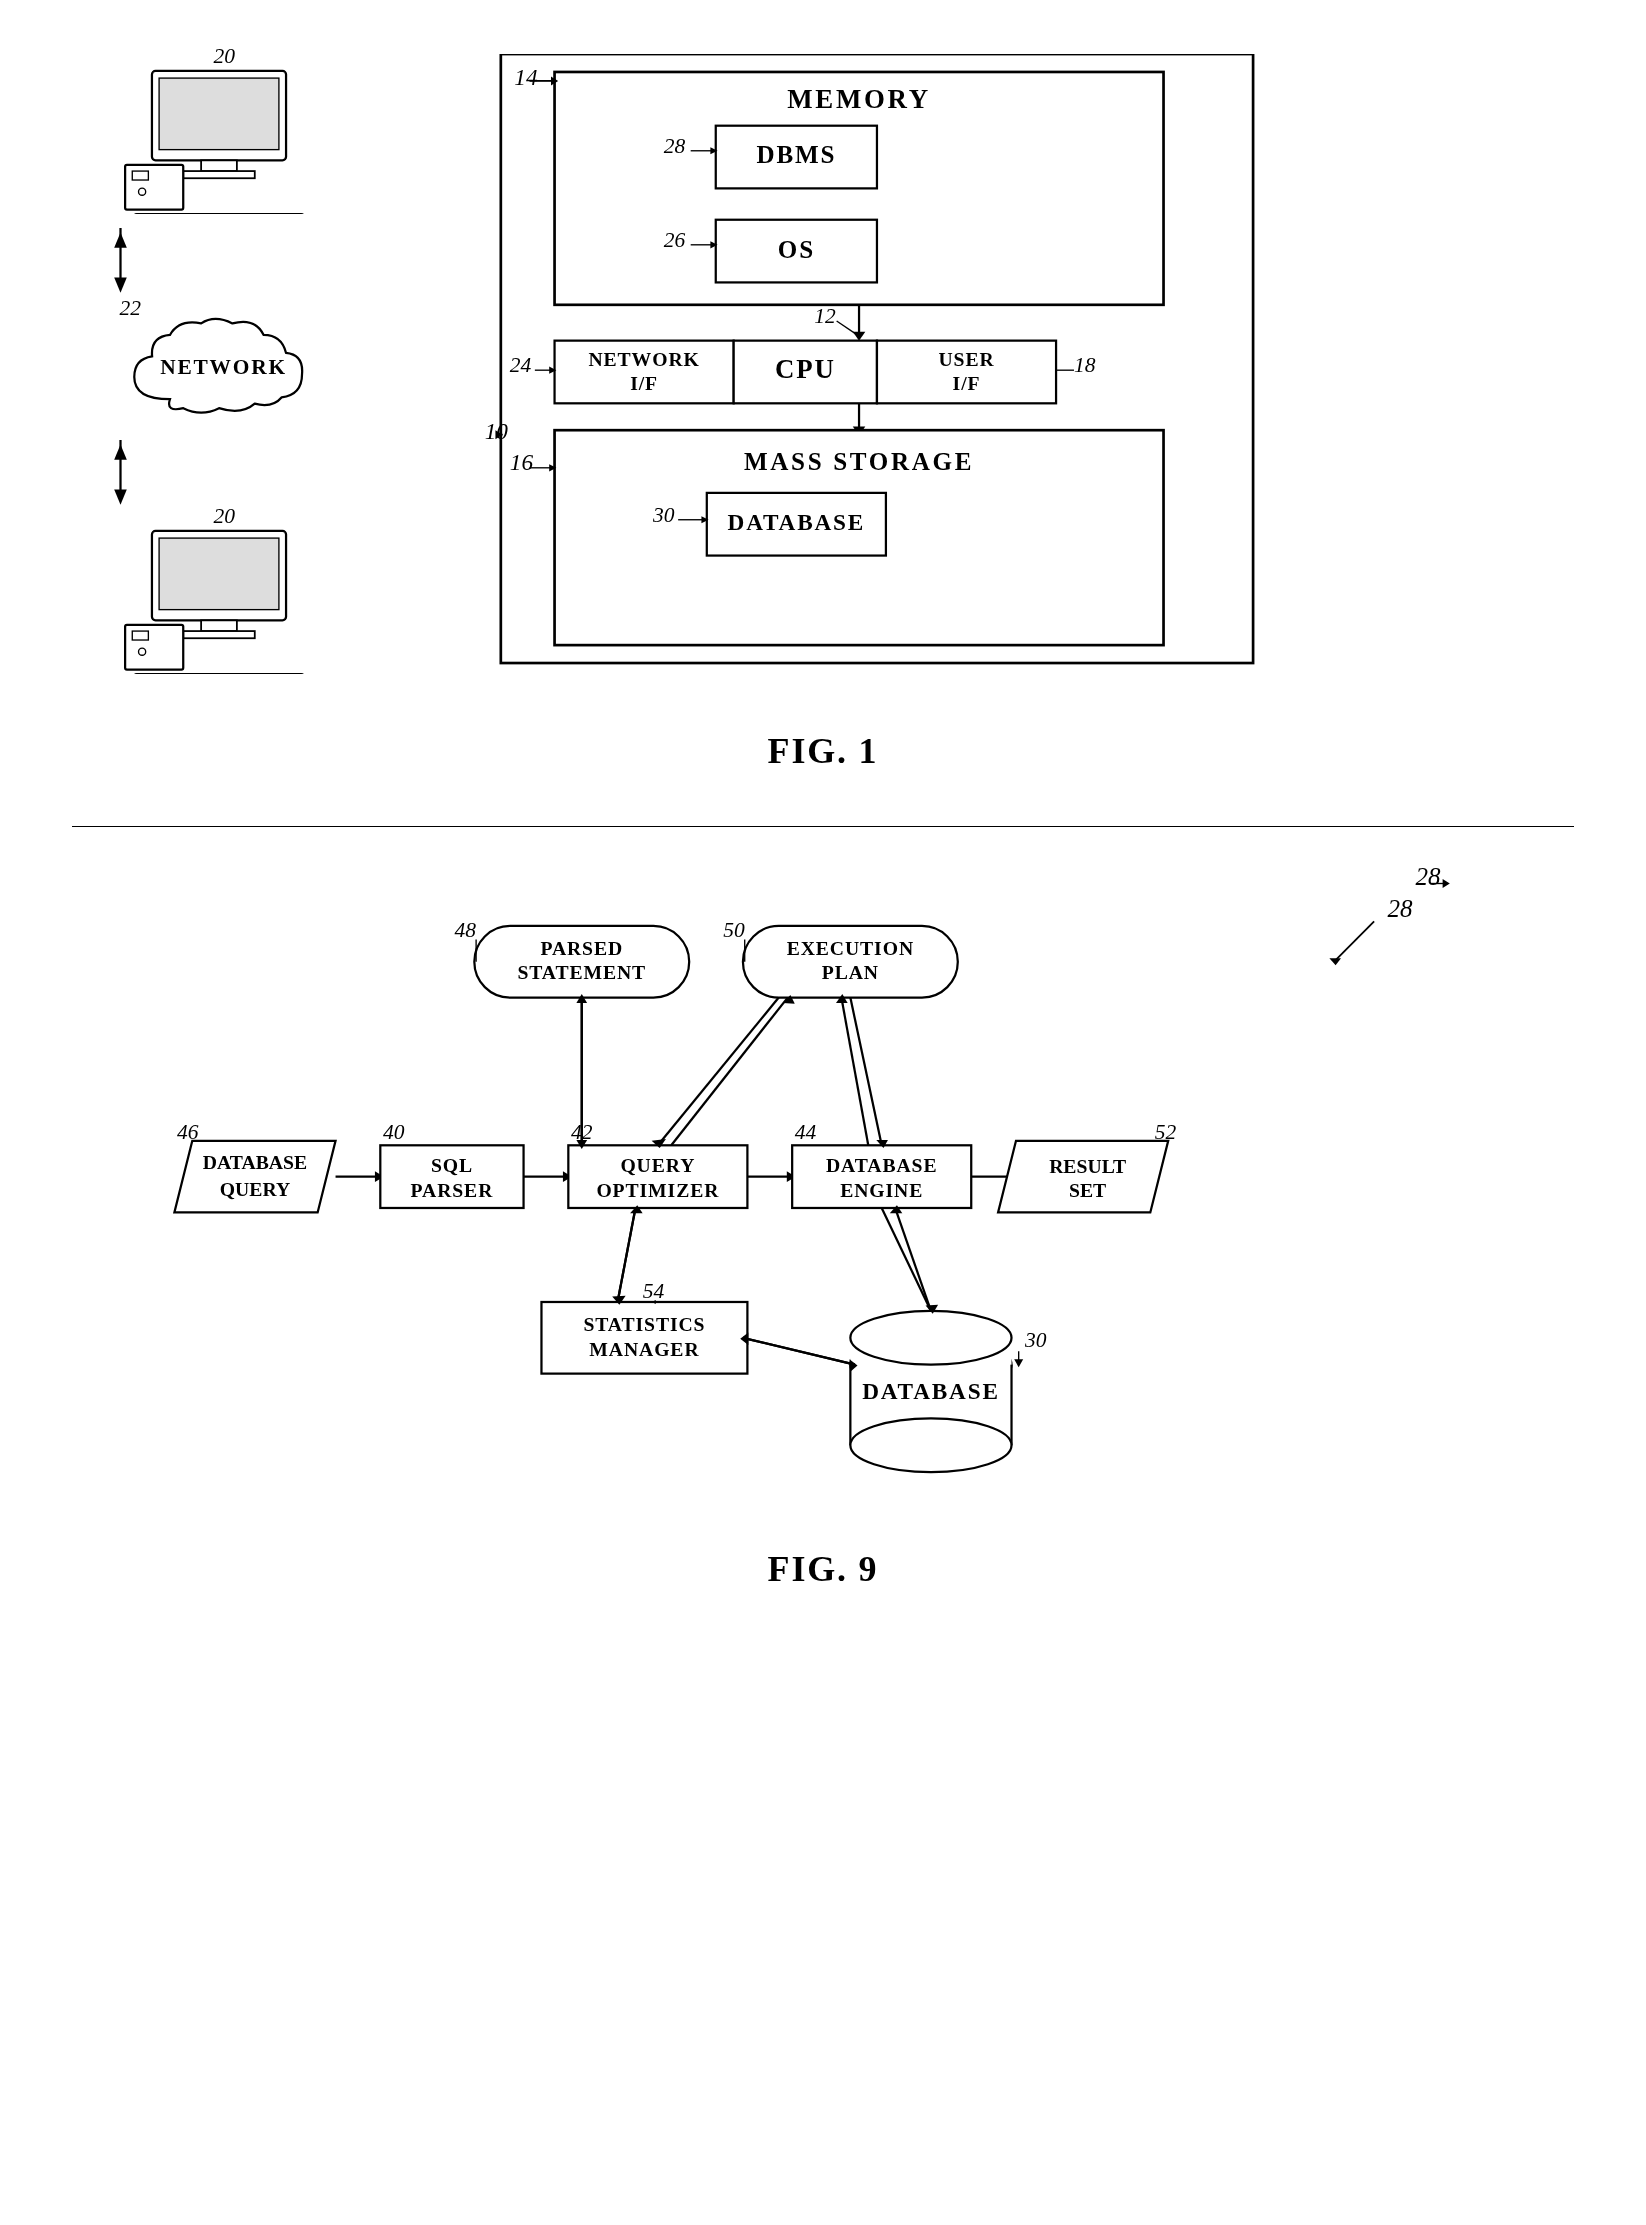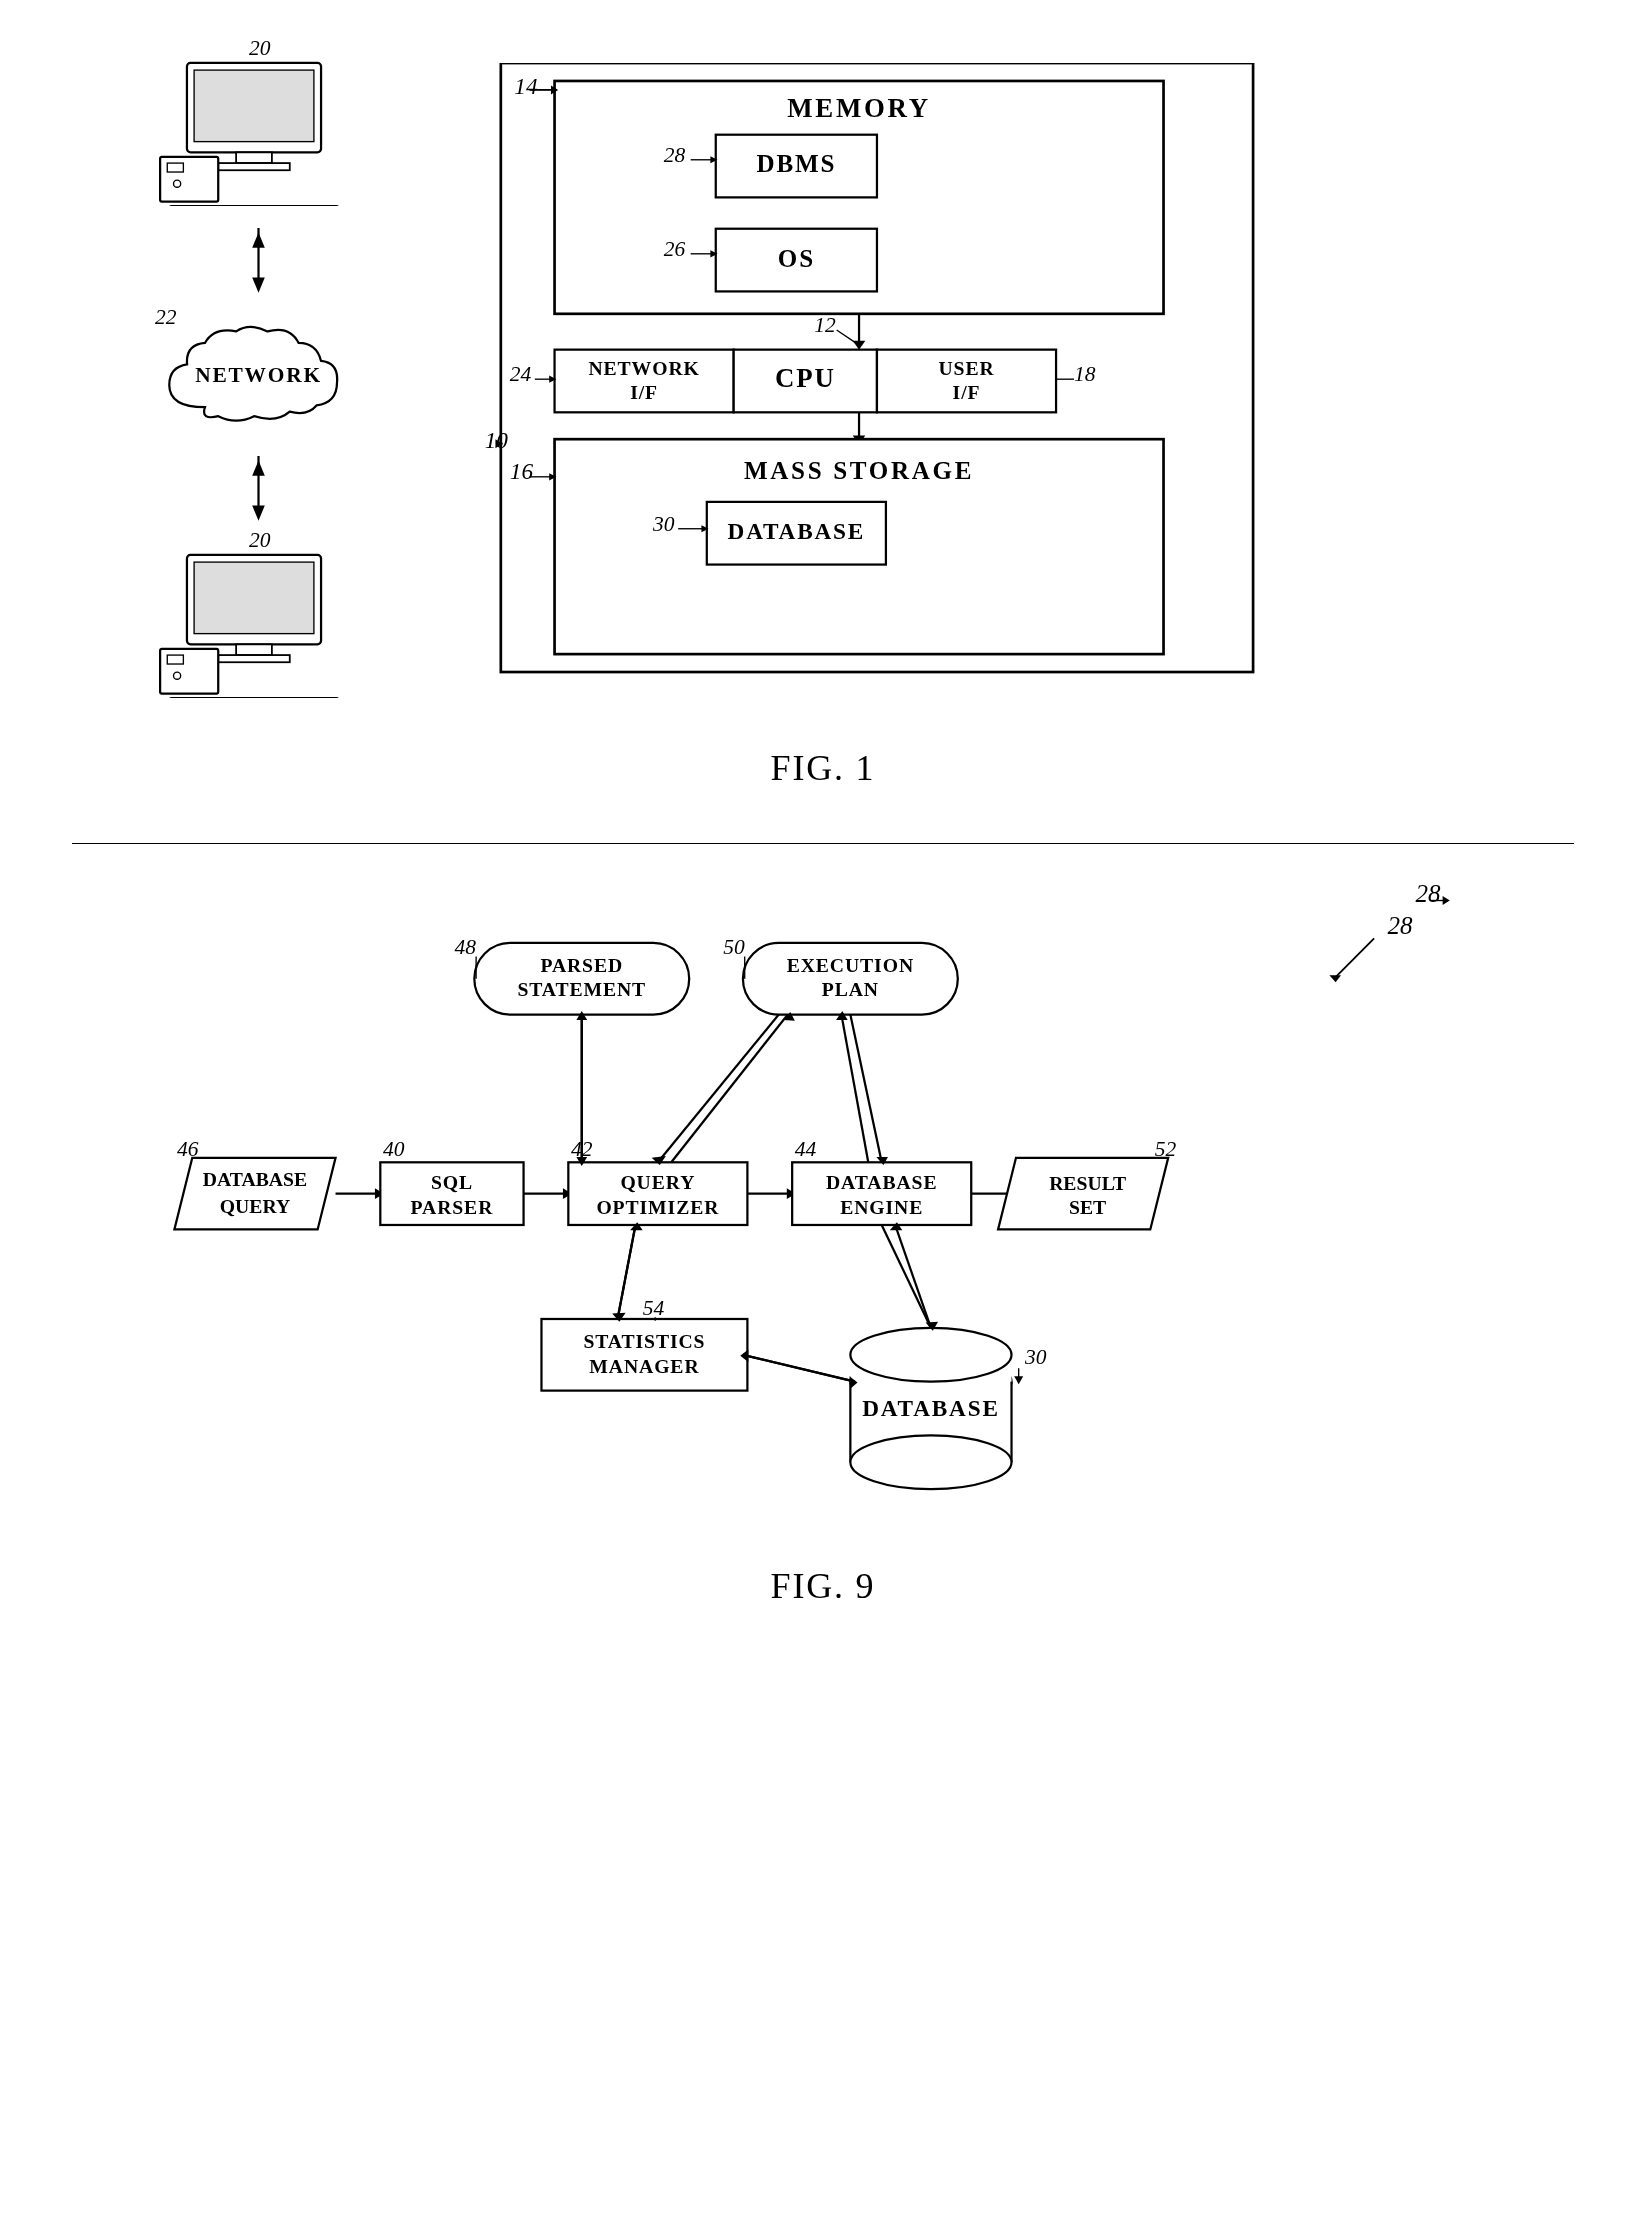--- a/index.html
+++ b/index.html
@@ -35,22 +35,21 @@
       width: 100%;
       max-width: 1433px;
       gap: 54px;
       margin-bottom: 27px;
     }
 
     
     .left-side {
       display: flex;
       flex-direction: column;
-      align-items: center;
-      gap: 18px;
+      gap: 10px;
       width: 304px;
       position: relative;
     }
 
     
     .right-side {
       flex: 1;
       position: relative;
     }
 
@@ -58,21 +57,21 @@
     .ref {
       font-style: italic;
       font-size: 21.5px;
       font-family: 'Times New Roman', Times, serif;
       position: absolute;
     }
 
     
     .fig-caption {
       font-size: 36px;
-      font-weight: normal;
+      font-weight: bold;
       text-align: center;
       margin-top: 18px;
       letter-spacing: 1.8px;
     }
 
     
     .fig2-container {
       display: flex;
       flex-direction: column;
       align-items: center;

